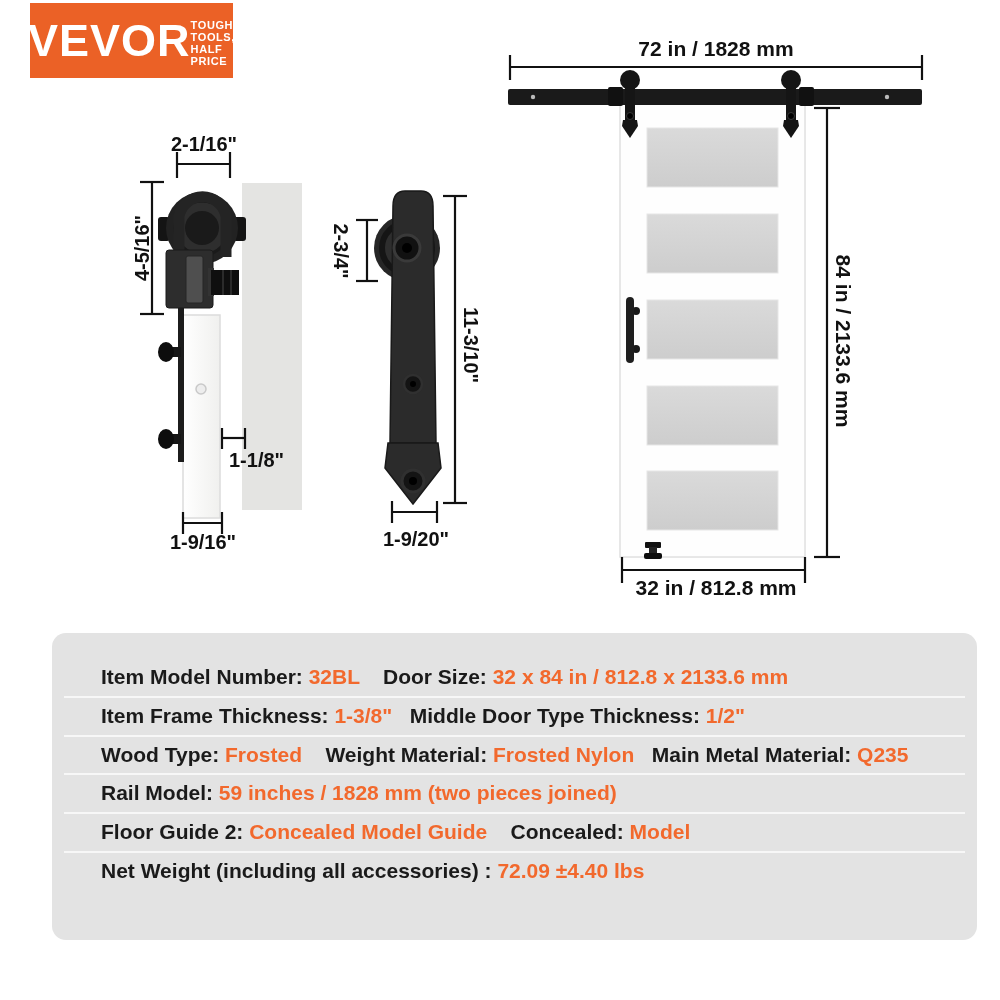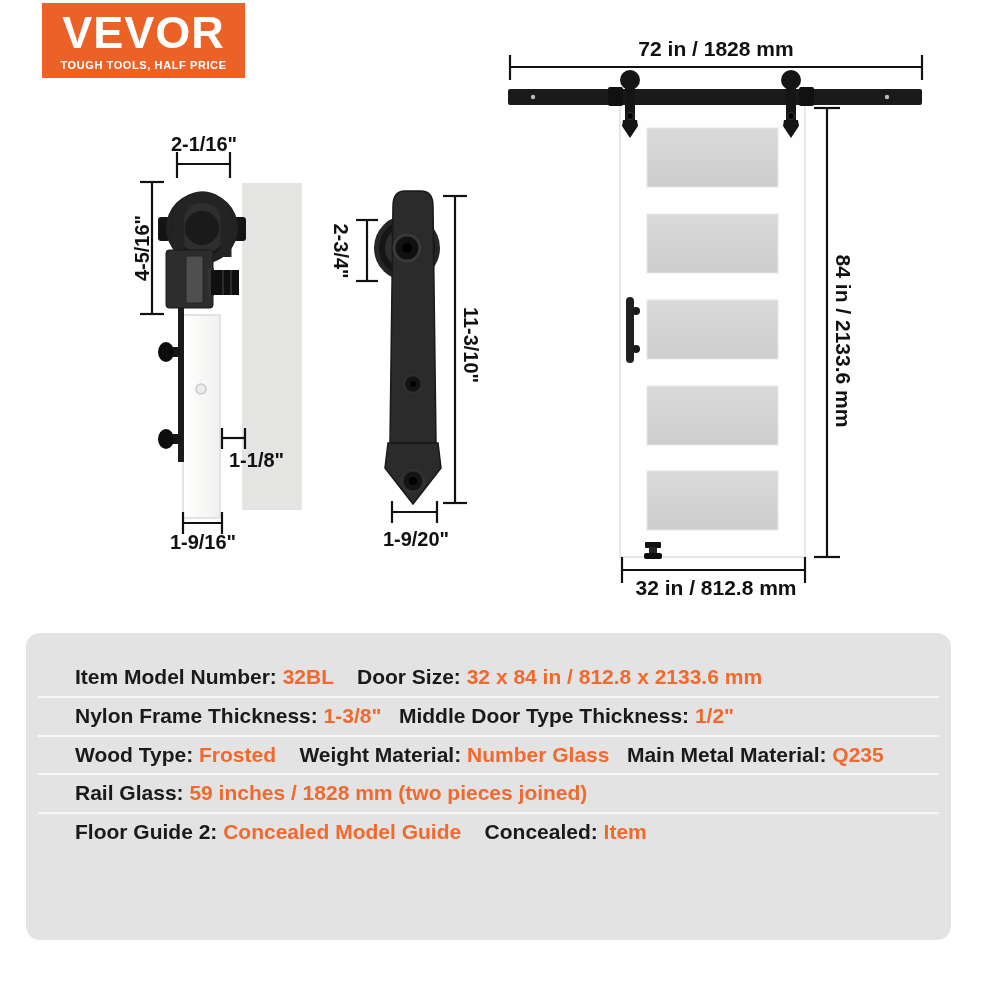--- a/index.html
+++ b/index.html
@@ -1,29 +1,29 @@
 <!DOCTYPE html>
 <html><head>
 <meta charset="utf-8">
 <style>
   html,body{margin:0;padding:0;background:#fff;}
   .stage{position:relative;width:1000px;height:1000px;background:#fff;overflow:hidden;
          font-family:"Liberation Sans",sans-serif;}
   
-  .logo{position:absolute;left:42px;top:3px;width:203px;height:75px;background:#EB6126;
-        display:flex;flex-direction:column;align-items:center;justify-content:center;}
+  .logo{position:absolute;left:30px;top:3px;width:203px;height:75px;background:#EB6126;
+        display:flex;flex-direction:row;align-items:center;justify-content:center;}
   .logo-name{color:#fff;font-weight:700;font-size:45px;line-height:1;letter-spacing:1px;}
   .logo-tag{color:#fff;font-weight:700;font-size:11px;letter-spacing:.6px;margin-top:4px;}
   
   .diagram{position:absolute;left:0;top:0;}
   .dim-line{stroke:#111;stroke-width:2.2;}
   .dim-text{font-family:"Liberation Sans",sans-serif;font-weight:700;font-size:20px;fill:#111;}
   .dim-text-lg{font-size:21px;}
   
-  .spec-table{position:absolute;left:26px;top:633px;width:925px;height:307px;
+  .spec-table{position:absolute;left:52px;top:633px;width:925px;height:307px;
               background:#E3E3E3;border-radius:14px;box-sizing:border-box;
               padding:26px 12px 0 12px;}
   .spec-row{height:36.8px;line-height:36.8px;white-space:pre;padding-left:37px;
             font-size:21px;font-weight:700;color:#1A1A1A;overflow:hidden;}
   .spec-row + .spec-row{border-top:2px solid #F7F7F7;}
   .spec-row .orange{color:#F2692D;}
 </style>
 </head>
 <body>
 
@@ -175,19 +175,20 @@
 
       <line class="dim-line" x1="622" y1="570" x2="805" y2="570"></line>
       <line class="dim-line" x1="622" y1="557" x2="622" y2="583"></line>
       <line class="dim-line" x1="805" y1="557" x2="805" y2="583"></line>
       <text class="dim-text dim-text-lg" x="716" y="595" text-anchor="middle">32 in / 812.8 mm</text>
     </g>
   </svg>
 
   <div class="spec-table" id="spec-table">
       <div class="spec-row"><span class="">Item Model Number: </span><span class="orange">32BL</span><span class="">    Door Size: </span><span class="orange">32 x 84 in / 812.8 x 2133.6 mm</span></div>
-      <div class="spec-row"><span class="">Nylon Frame Thickness: </span><span class="orange">1-3/8"</span><span class="">   Middle Door Type Thickness: </span><span class="orange">1/2"</span></div>
-      <div class="spec-row"><span class="">Wood Type: </span><span class="orange">Frosted</span><span class="">    Weight Material: </span><span class="orange">Number Glass</span><span class="">   Main Metal Material: </span><span class="orange">Q235</span></div>
-      <div class="spec-row"><span class="">Rail Glass: </span><span class="orange">59 inches / 1828 mm (two pieces joined)</span></div>
-      <div class="spec-row"><span class="">Floor Guide 2: </span><span class="orange">Concealed Model Guide</span><span class="">    Concealed: </span><span class="orange">Item</span></div>
+      <div class="spec-row"><span class="">Item Frame Thickness: </span><span class="orange">1-3/8"</span><span class="">   Middle Door Type Thickness: </span><span class="orange">1/2"</span></div>
+      <div class="spec-row"><span class="">Wood Type: </span><span class="orange">Frosted</span><span class="">    Weight Material: </span><span class="orange">Frosted Nylon</span><span class="">   Main Metal Material: </span><span class="orange">Q235</span></div>
+      <div class="spec-row"><span class="">Rail Model: </span><span class="orange">59 inches / 1828 mm (two pieces joined)</span></div>
+      <div class="spec-row"><span class="">Floor Guide 2: </span><span class="orange">Concealed Model Guide</span><span class="">    Concealed: </span><span class="orange">Model</span></div>
+      <div class="spec-row"><span class="">Net Weight (including all accessories) : </span><span class="orange">72.09 ±4.40 lbs</span></div>
     </div>
 
 </div>
 
 </body></html>

